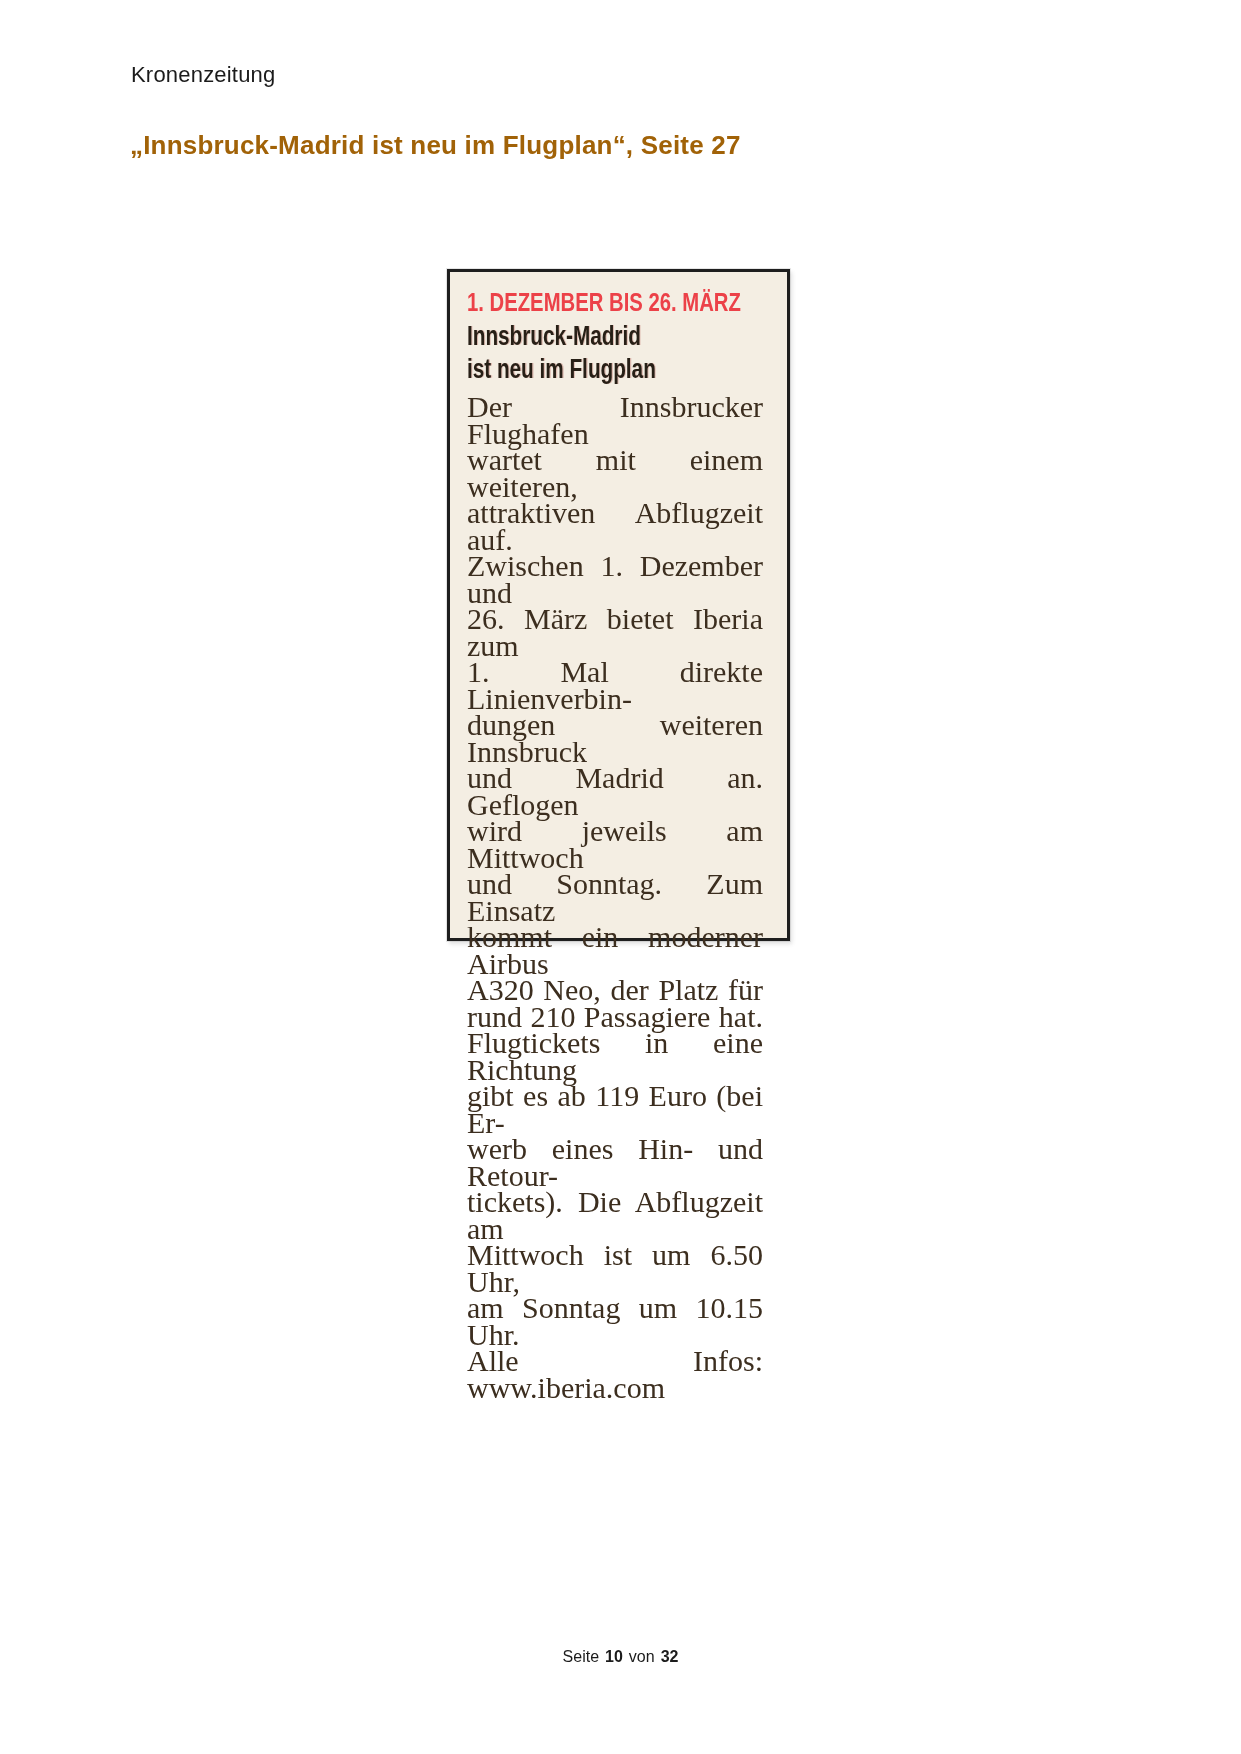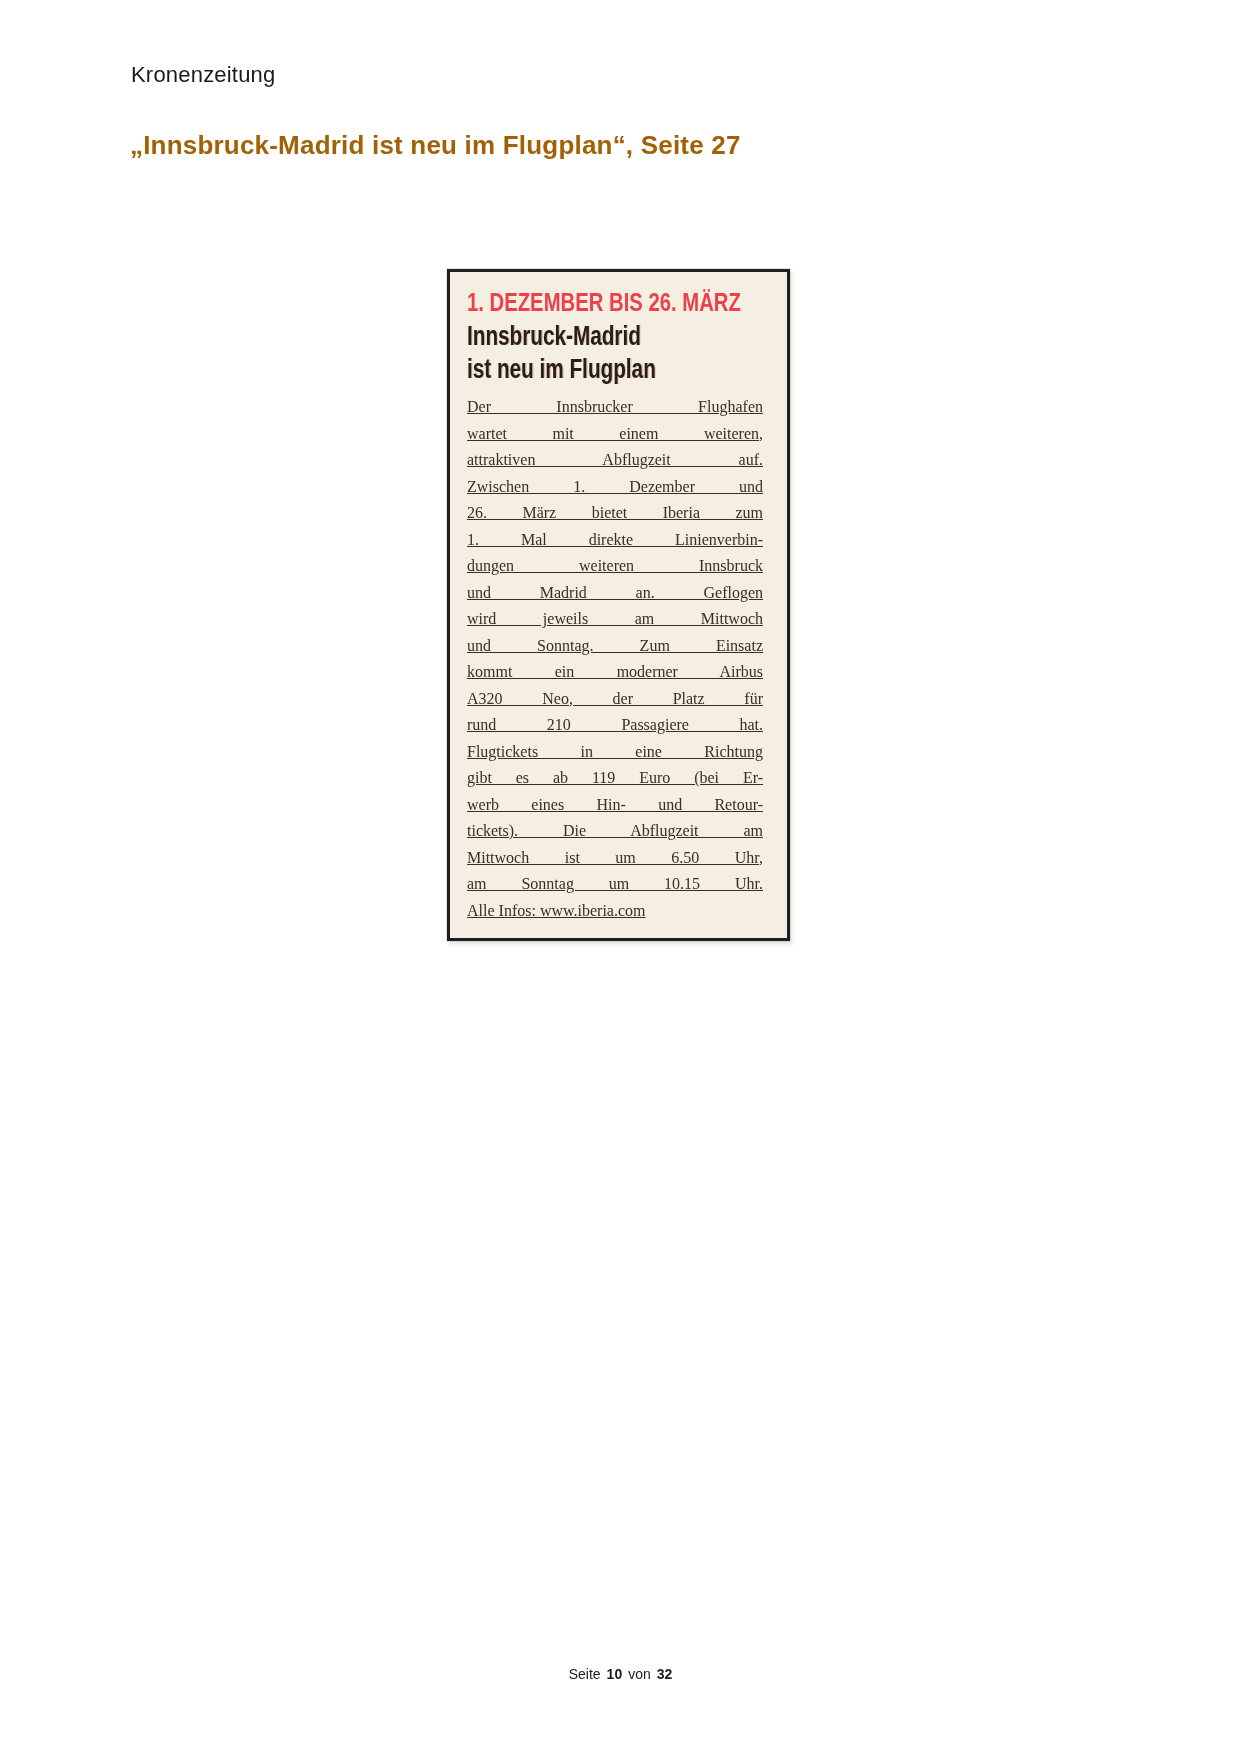--- a/index.html
+++ b/index.html
@@ -50,38 +50,37 @@
     font-size: 28px; line-height: 33px;
     margin-bottom: 9px;
     text-shadow: 1.5px 0 0 rgba(160,40,30,0.25);
   }
   .clip-headline .hl-line {
     white-space: nowrap;
     transform: scaleX(0.74); transform-origin: 0 50%;
   }
   .clip-body {
     font-family: "Liberation Serif", serif;
-    font-size: 16px; line-height: 26.5px;
+    font-size: 30px; line-height: 26.5px;
     color: #3c2e1f;
     width: 296px;
-    text-decoration: underline;
   }
   .clip-body .body-line {
     text-align: justify;
     text-align-last: justify;
     white-space: normal;
   }
   .clip-body .body-line:last-child {
     text-align-last: left;
   }
   .page-footer {
     position: absolute; left: 0; top: 1648px;
     width: 100%;
     text-align: center;
-    font-size: 14px; color: #1b1b1b; margin-top: 18px;
+    font-size: 16px; color: #1b1b1b;
   }
   .page-footer .num { font-weight: bold; }
   .page-footer span { padding: 0 3px; }
 </style>
 </head>
 <body>
 
 <div class="doc-page">
 
   <div class="source-label">Kronenzeitung</div>

